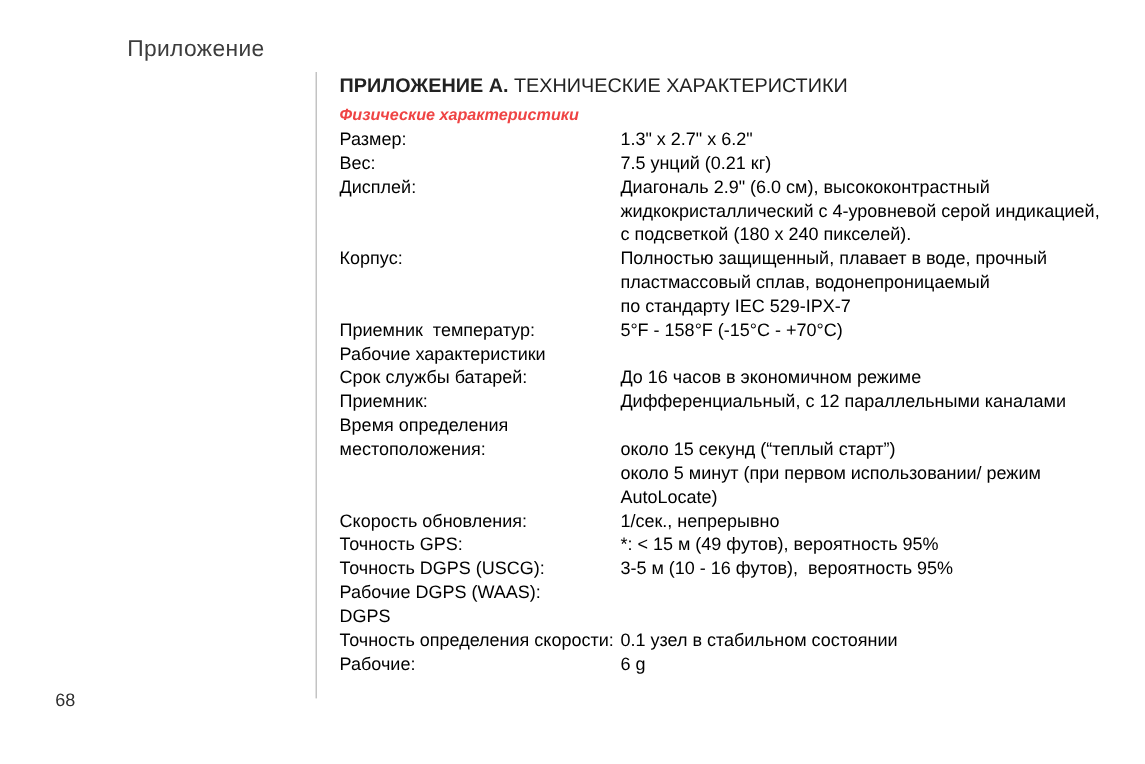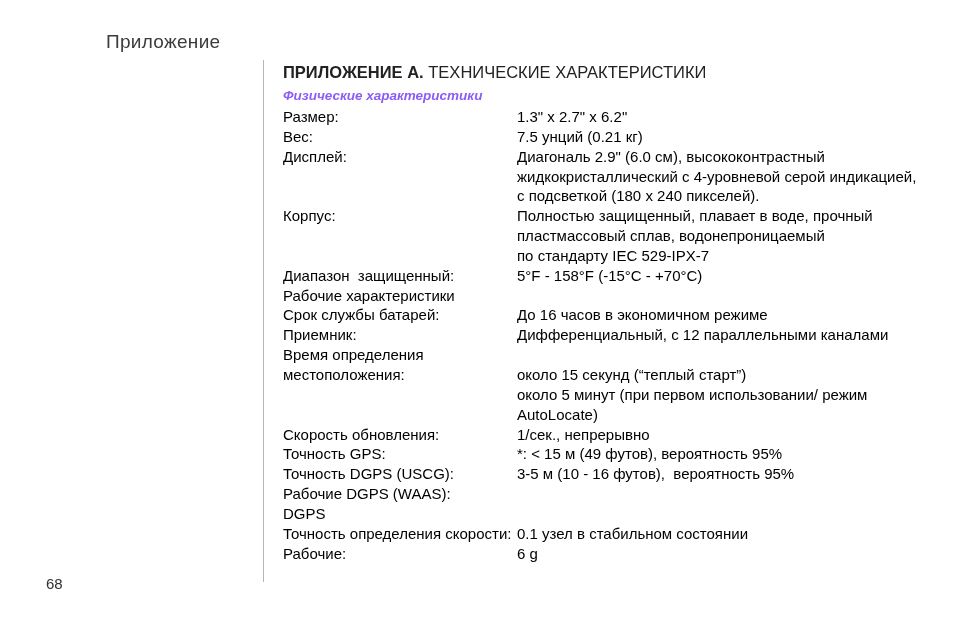--- a/index.html
+++ b/index.html
@@ -45,21 +45,21 @@
   }
   .title-bold {
     font-weight: bold;
   }
   .subtitle {
     margin-top: 6px;
     font-size: 13.5px;
     line-height: 16px;
     font-weight: bold;
     font-style: italic;
-    color: #8b5cf6;
+    color: #ef4444;
   }
   .spec-rows {
     margin-top: 3px;
   }
   .spec-row {
     display: flex;
     line-height: 19.85px;
     font-size: 15px;
     color: #000000;
   }
@@ -120,21 +120,21 @@
         </div>
       <div class="spec-row">
           <span class="spec-label"></span>
           <span class="spec-value">пластмассовый сплав, водонепроницаемый</span>
         </div>
       <div class="spec-row">
           <span class="spec-label"></span>
           <span class="spec-value">по стандарту IEC 529-IPX-7</span>
         </div>
       <div class="spec-row">
-          <span class="spec-label">Диапазон  защищенный:</span>
+          <span class="spec-label">Приемник  температур:</span>
           <span class="spec-value">5°F - 158°F (-15°C - +70°C)</span>
         </div>
       <div class="spec-row">
           <span class="spec-label">Рабочие характеристики</span>
           <span class="spec-value"></span>
         </div>
       <div class="spec-row">
           <span class="spec-label">Срок службы батарей:</span>
           <span class="spec-value">До 16 часов в экономичном режиме</span>
         </div>

